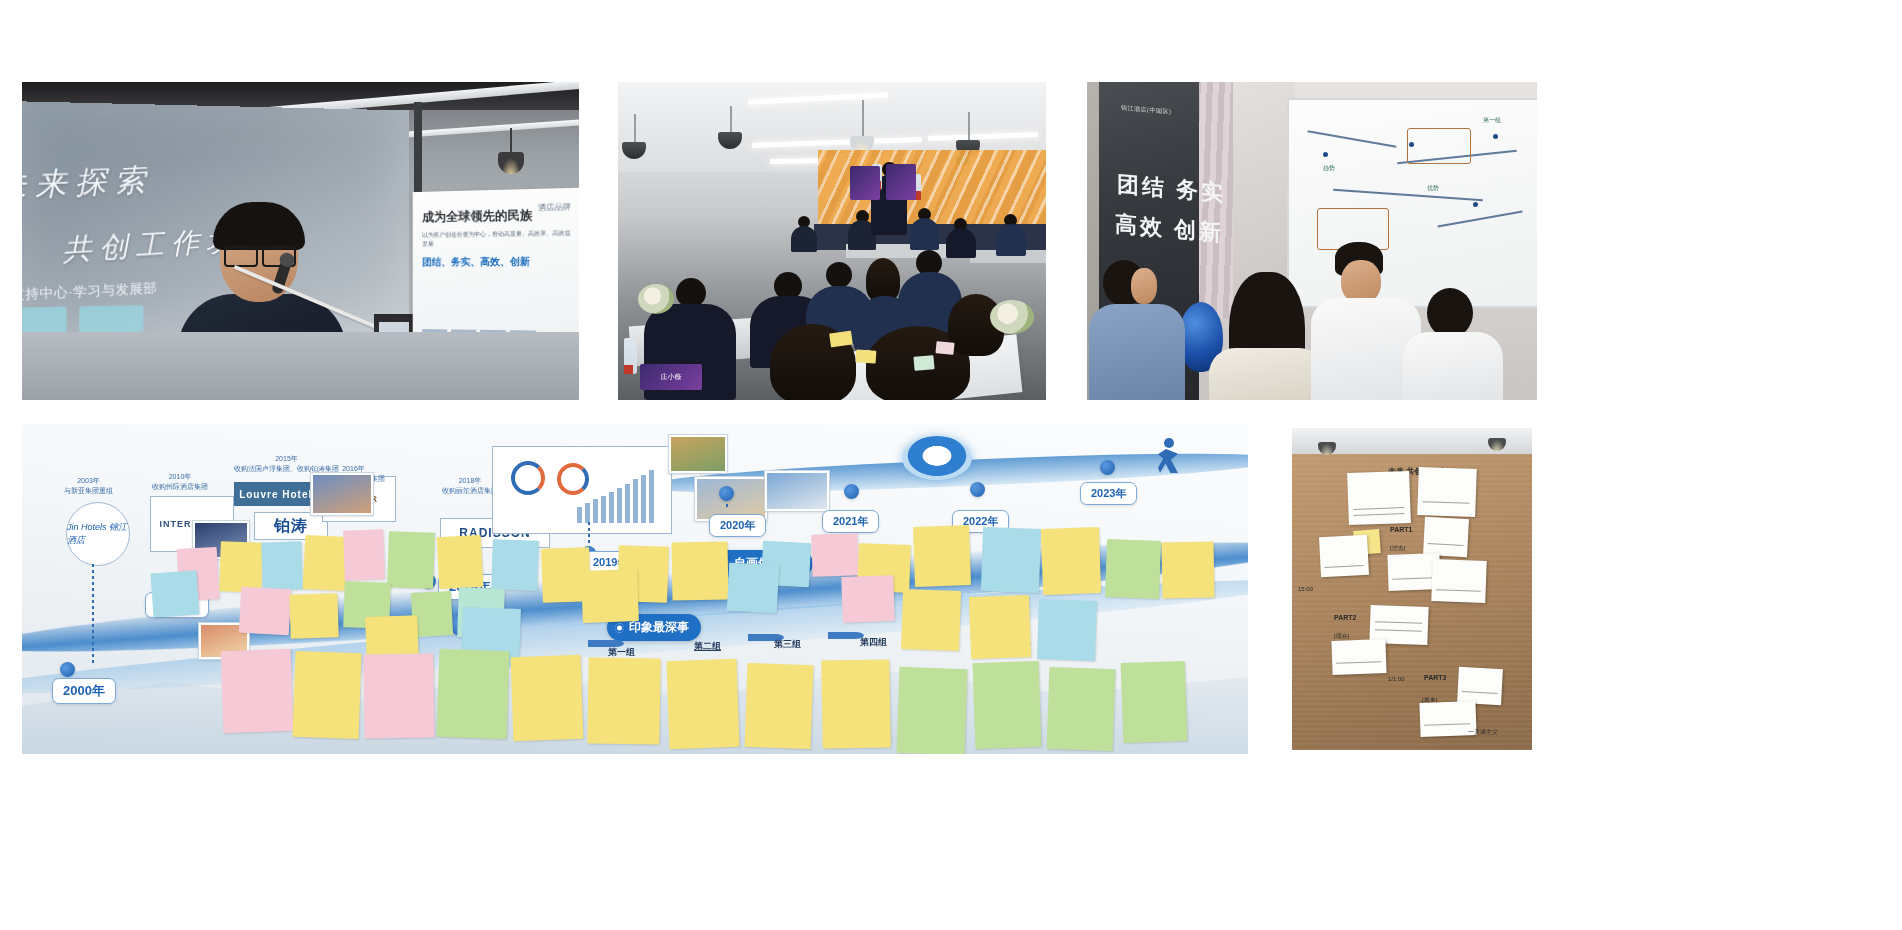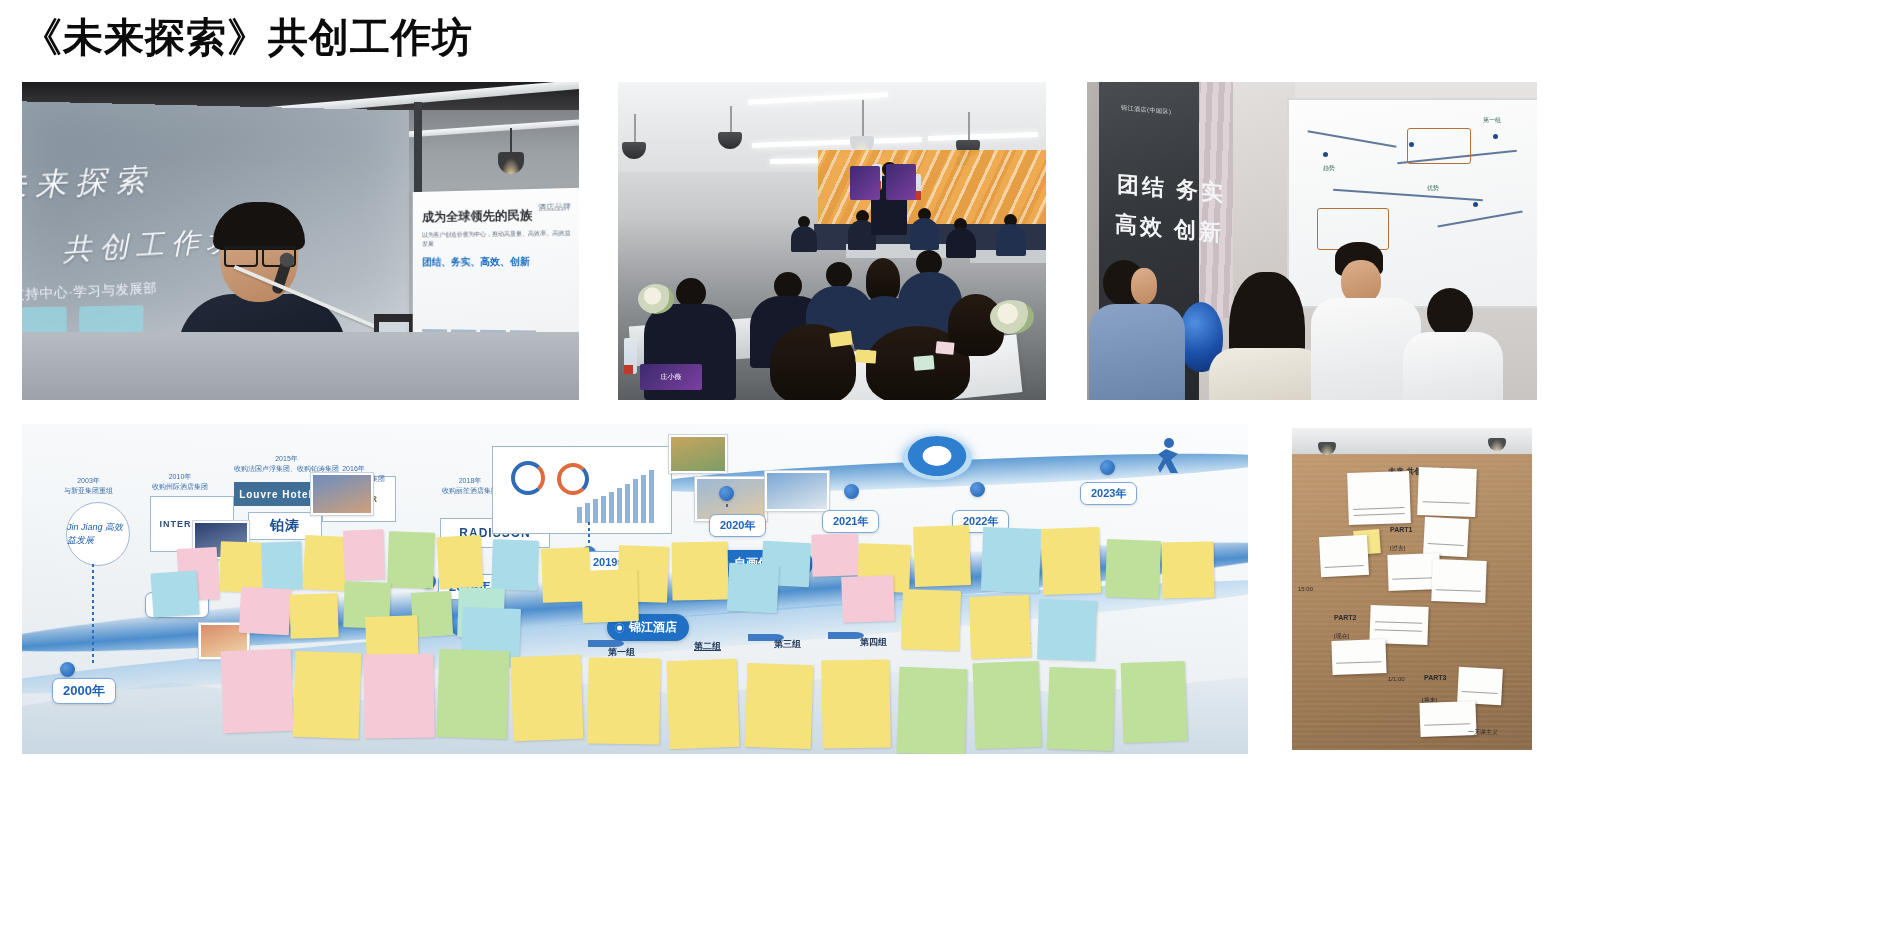--- a/index.html
+++ b/index.html
@@ -492,21 +492,20 @@
   #photo5 .ttl {
     position:absolute; font-size:7px; color:#2a2a2a; font-weight:700; white-space:nowrap;
   }
   #photo5 .ttl.small { font-size:6px; font-weight:400; }
 </style>
 </head>
 <body>
 
 <div class="page">
 
-  <div class="page-title">《未来探索》共创工作坊</div>
 
   <div class="photo" id="photo1">
     <div class="layer room"></div>
     <div class="layer ceil"></div>
     <div class="layer ceilbeam"></div>
     <div class="layer ceilbeam2"></div>
 
     <div class="layer lampcord" style="left:284px;top:28px;height:26px;"></div>
     <div class="layer lamp" style="left:272px;top:54px;"></div>
     <div class="layer lampcord" style="left:488px;top:46px;height:24px;"></div>
@@ -675,25 +674,25 @@
   <div class="photo" id="photo4">
     <div class="layer wall"></div>
     <div class="mountain"></div>
     <div class="river-top"></div>
     <div class="river"></div>
     <div class="river2"></div>
     <div class="runner"></div>
     <div class="medallion"></div>
 
     <div class="circlelogo" style="left:44px;top:78px;width:62px;height:62px;">
-      <span style="font-size:9px;font-style:italic;color:#1d5fae;">Jin Jiang 高效益发展</span>
+      <span style="font-size:9px;font-style:italic;color:#1d5fae;">Jin Hotels 锦江酒店</span>
     </div>
     <div class="logobox" style="left:128px;top:72px;width:82px;height:54px;font-size:9px;">INTERSTATE</div>
     <div class="logobox" style="left:212px;top:58px;width:88px;height:22px;font-size:10px;background:#3f6f97;color:#fff;border-color:#3f6f97;">Louvre Hotels</div>
-    <div class="logobox" style="left:226px;top:88px;width:72px;height:26px;font-size:14px;color:#1a4f96;font-family:Liberation Mono, monospace;">铂涛</div>
+    <div class="logobox" style="left:232px;top:88px;width:72px;height:26px;font-size:16px;color:#1a4f96;font-family:Liberation Mono, monospace;">铂涛</div>
     <div class="logobox" style="left:300px;top:52px;width:72px;height:44px;font-size:9px;color:#8a6a35;">ACCOR</div>
     <div class="logobox" style="left:418px;top:94px;width:108px;height:28px;font-size:12px;color:#1f4e86;">RADISSON</div>
 
     <div class="milestone" style="left:42px;top:52px;">
       <div>2003年</div>
       <div>与新亚集团重组</div>
     </div>
     <div class="milestone" style="left:130px;top:48px;">
       <div>2010年</div>
       <div>收购州际酒店集团</div>
@@ -767,21 +766,21 @@
     <div class="yearbadge" style="left:30px;top:254px;">2000年</div>
     <div class="yearbadge" style="left:123px;top:168px;">2010年</div>
     <div class="yearbadge" style="left:416px;top:150px;">2018年</div>
     <div class="yearbadge" style="left:560px;top:127px;font-size:11px;">2019年</div>
     <div class="yearbadge" style="left:687px;top:90px;font-size:11px;">2020年</div>
     <div class="yearbadge" style="left:800px;top:86px;font-size:11px;">2021年</div>
     <div class="yearbadge" style="left:930px;top:86px;font-size:11px;">2022年</div>
     <div class="yearbadge" style="left:1058px;top:58px;font-size:11px;">2023年</div>
 
     <div class="oval" style="left:690px;top:126px;">自画像+姓名</div>
-    <div class="oval" style="left:585px;top:190px;">锦江酒店</div>
+    <div class="oval" style="left:585px;top:190px;">印象最深事</div>
 
     <div class="grouparrow" style="left:566px;top:216px;"></div>
     <div class="grouplabel" style="left:586px;top:222px;">第一组</div>
     <div class="grouplabel" style="left:672px;top:216px;text-decoration:underline;">第二组</div>
     <div class="grouparrow" style="left:726px;top:210px;"></div>
     <div class="grouplabel" style="left:752px;top:214px;">第三组</div>
     <div class="grouparrow" style="left:806px;top:208px;"></div>
     <div class="grouplabel" style="left:838px;top:212px;">第四组</div>
 
     <div class="grouparrow" style="left:952px;top:206px;"></div>

